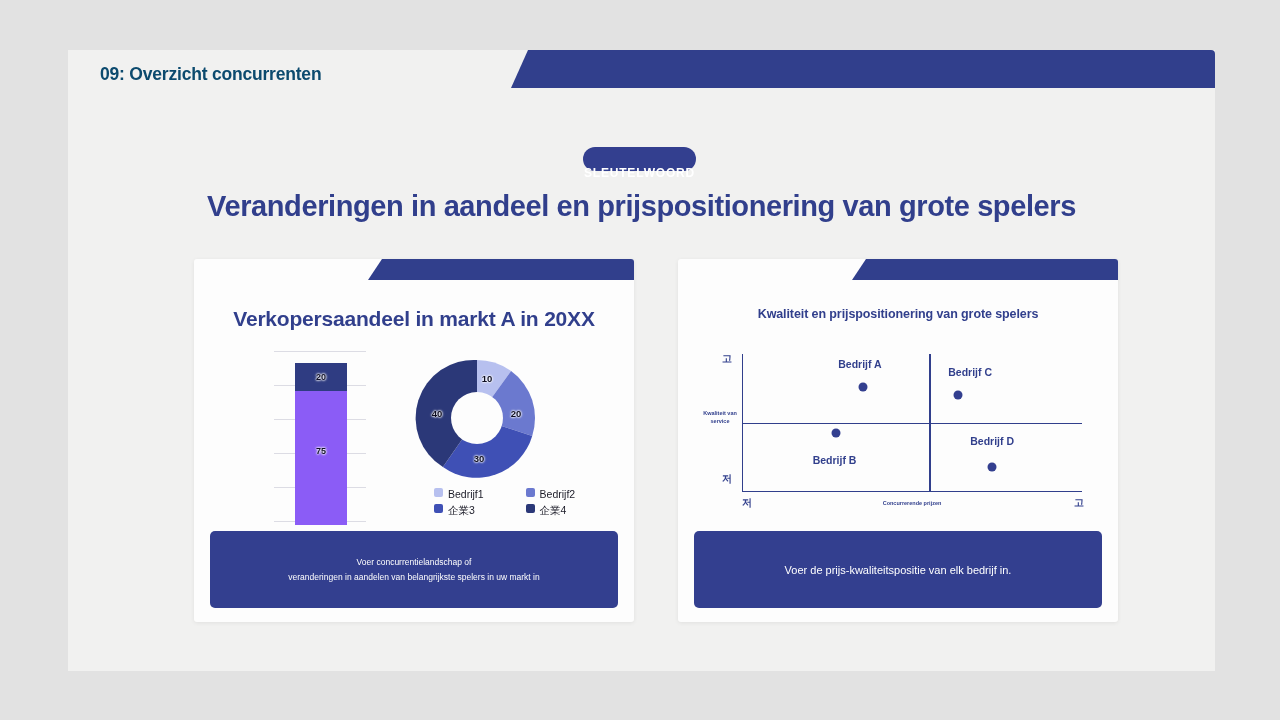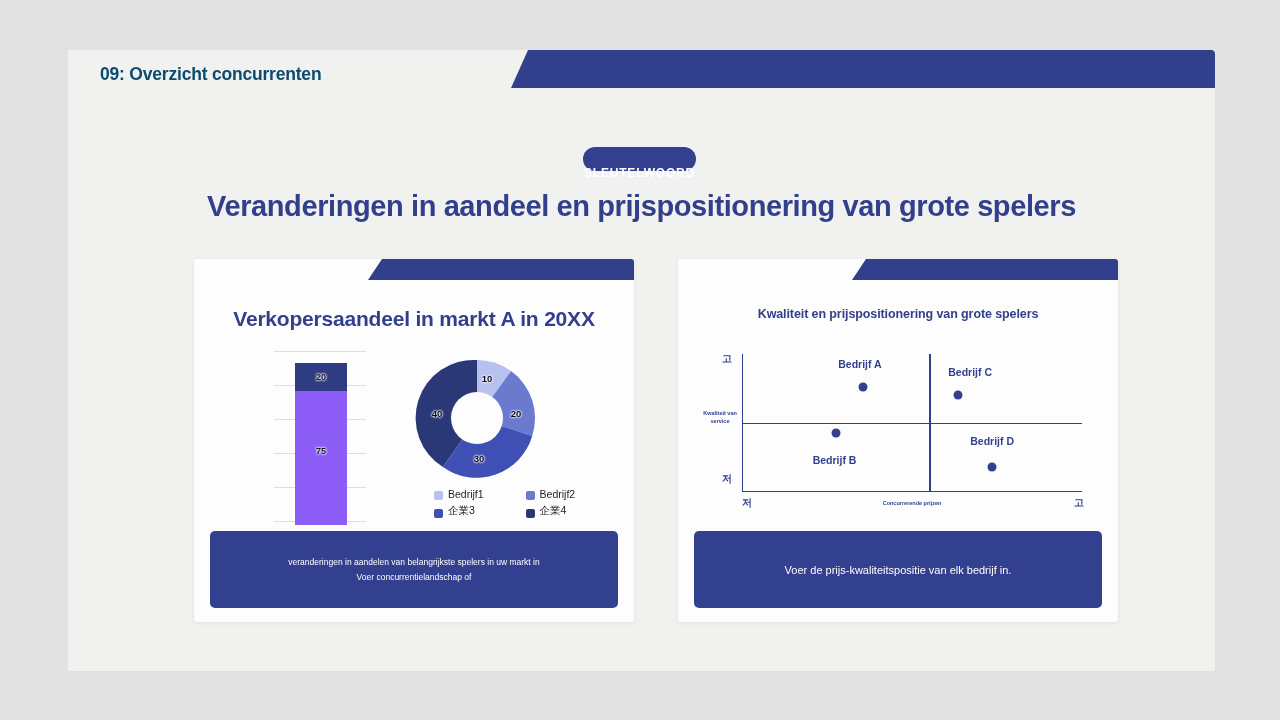--- a/index.html
+++ b/index.html
@@ -156,21 +156,21 @@
 
   
   #legend {
     position: absolute;
     left: 208px; top: 229px;
     width: 140px;
     display: grid;
     grid-template-columns: auto auto;
     column-gap: 10px; row-gap: 4px;
   }
-  .legend-item { display: flex; align-items: flex-end; gap: 5px; padding-left: 32px; }
+  .legend-item { display: flex; align-items: flex-start; gap: 5px; padding-left: 32px; }
   .legend-swatch { width: 9px; height: 9px; border-radius: 2px; flex: none; }
   .legend-text { font-size: 10.5px; color: #1c1c28; white-space: nowrap; }
 
   
   #quad {
     position: absolute;
     left: 22px; top: 87px;
     width: 400px; height: 185px;
   }
   #quad-plot {
@@ -294,22 +294,22 @@
         <span class="legend-text">企業3</span>
       </div>
       <div class="legend-item">
         <span class="legend-swatch" style="background:#2b3878"></span>
         <span class="legend-text">企業4</span>
       </div>
     </div>
 
     <div class="card-footer">
       <div>
+        <div>Voer concurrentielandschap of</div>
         <div>veranderingen in aandelen van belangrijkste spelers in uw markt in</div>
-        <div>Voer concurrentielandschap of</div>
       </div>
     </div>
   </div>
 
   <div class="card" id="card-right">
     <div class="card-tab"></div>
     <div class="card-title">Kwaliteit en prijspositionering van grote spelers</div>
 
     <div id="quad">
       <div id="ylabel-quad">Kwaliteit van service</div>

